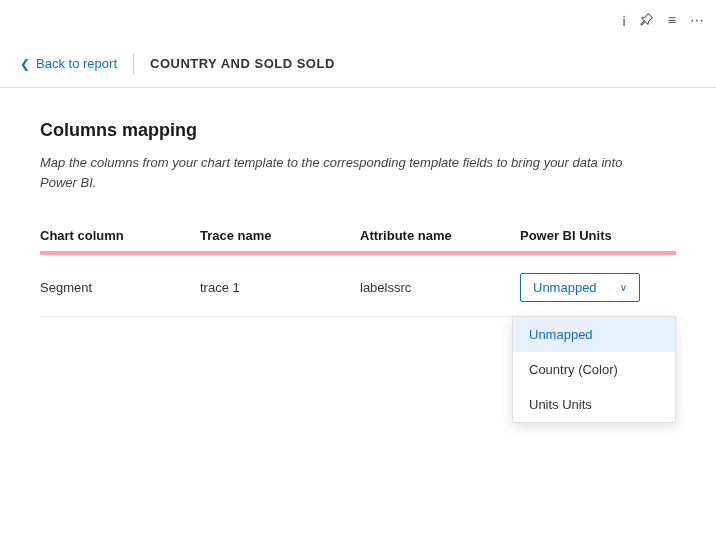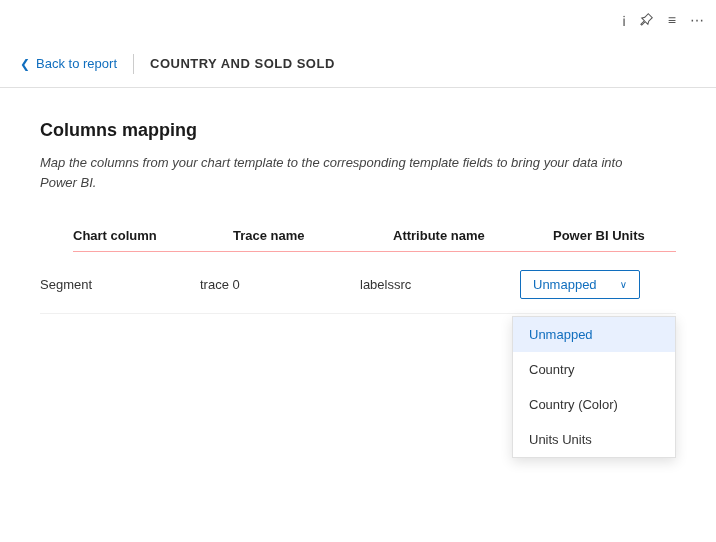--- a/index.html
+++ b/index.html
@@ -95,23 +95,22 @@
       line-height: 1.5;
       margin-bottom: 28px;
       max-width: 620px;
       font-style: italic;
     }
 
     .table-header {
       display: grid;
       grid-template-columns: 160px 160px 160px 1fr;
       padding: 8px 0;
-      border-bottom: 1px solid #fca5a5;
+      border-bottom: 4px solid #fca5a5;
       margin-bottom: 4px;
-      margin-left: 33px;
     }
 
     .table-header-cell {
       font-size: 13px;
       font-weight: 600;
       color: #1a1a1a;
     }
 
     .table-row {
       display: grid;
@@ -203,29 +202,28 @@
 
   <div class="table-header">
     <div class="table-header-cell">Chart column</div>
     <div class="table-header-cell">Trace name</div>
     <div class="table-header-cell">Attribute name</div>
     <div class="table-header-cell">Power BI Units</div>
   </div>
 
   <div class="table-row">
     <div class="table-cell">Segment</div>
-    <div class="table-cell">trace 0</div>
+    <div class="table-cell">trace 1</div>
     <div class="table-cell">labelssrc</div>
     <div class="table-cell">
       <button class="dropdown-btn">
         <span>Unmapped</span>
         <span class="dropdown-chevron">∨</span>
       </button>
     </div>
   </div>
 </div>
 
 <div class="dropdown-menu">
   <div class="dropdown-item selected">Unmapped</div>
-  <div class="dropdown-item">Country</div>
   <div class="dropdown-item">Country (Color)</div>
   <div class="dropdown-item">Units Units</div>
 </div>
 
 </body></html>

